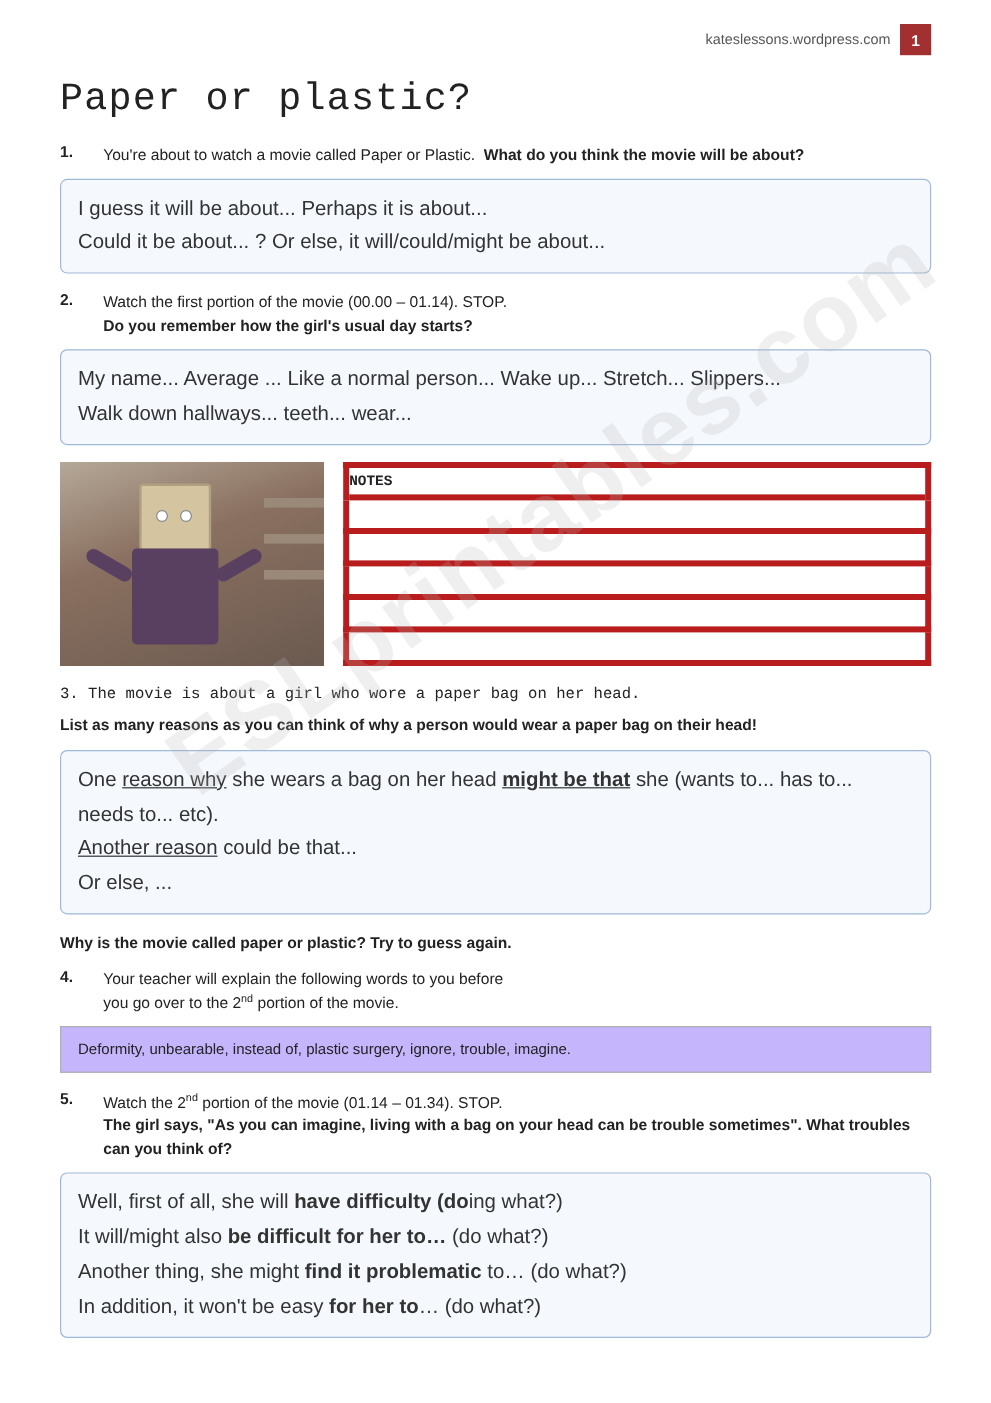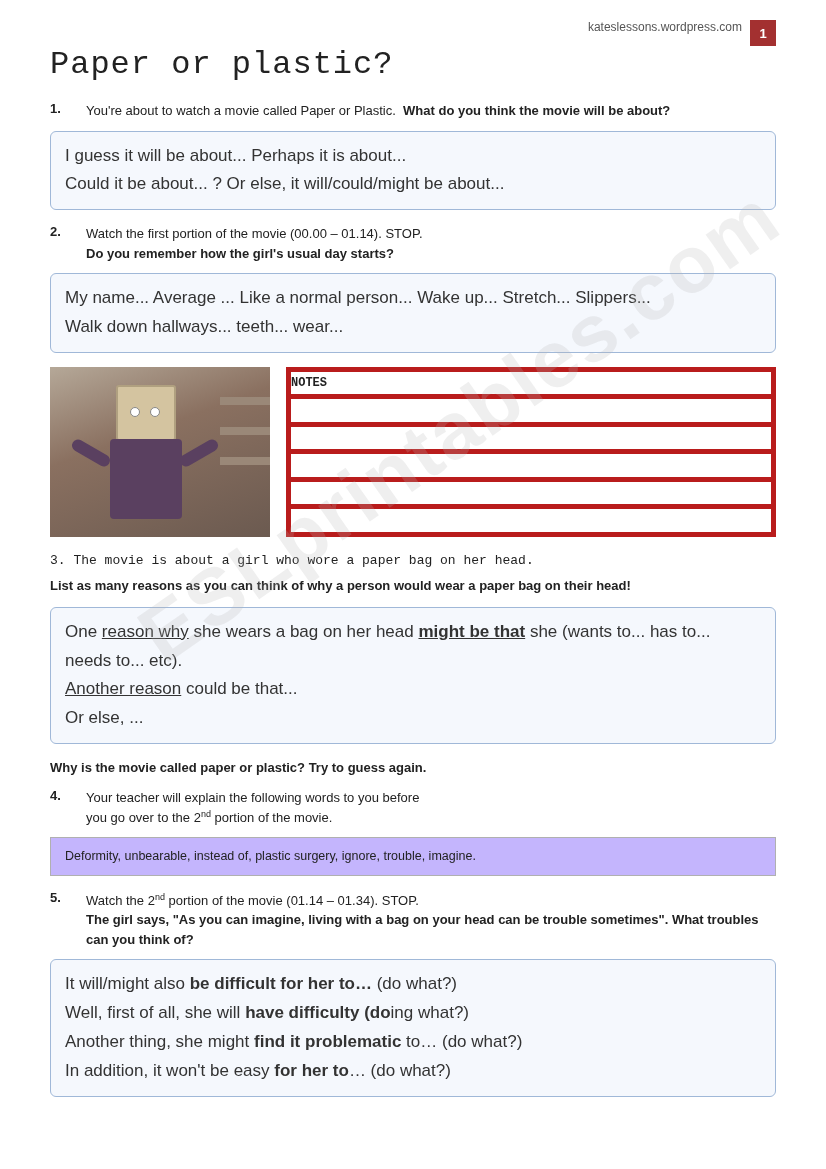--- a/index.html
+++ b/index.html
@@ -11,21 +11,22 @@
       width: 826px;
       min-height: 1169px;
       position: relative;
       padding: 20px 50px 30px 50px;
     }
 
     
     .header {
       display: flex;
       justify-content: flex-end;
-      align-items: flex-start;
+      align-items: center;
+      margin-bottom: 18px;
     }
     .header-url {
       font-size: 12px;
       color: #555;
       margin-right: 8px;
       font-family: Arial, sans-serif;
     }
     .header-badge {
       background: #a33030;
       color: #fff;
@@ -365,19 +366,19 @@
   <span class="num">5.</span>
   <span class="item-text">
     <span>
       <span>Watch the 2</span><sup>nd</sup><span> portion of the movie (01.14 –  01.34). STOP.</span>
     </span><br>
     <b>The girl says, "As you can imagine, living with a bag on your head can be trouble sometimes".  What troubles can you think of?</b>
   </span>
 </div>
 
 <div class="answer-box">
+  <div>Well, first of all, she will <b>have difficulty (do</b>ing what?)</div>
   <div>It will/might also <b>be difficult for her to…</b> (do what?)</div>
-  <div>Well, first of all, she will <b>have difficulty (do</b>ing what?)</div>
   <div>Another thing, she might <b>find it problematic</b> to… (do what?)</div>
   <div>In addition, it won't be easy <b>for her to</b>… (do what?)</div>
 </div>
 
 <div class="watermark">ESLprintables.com</div>
 
 </body></html>

